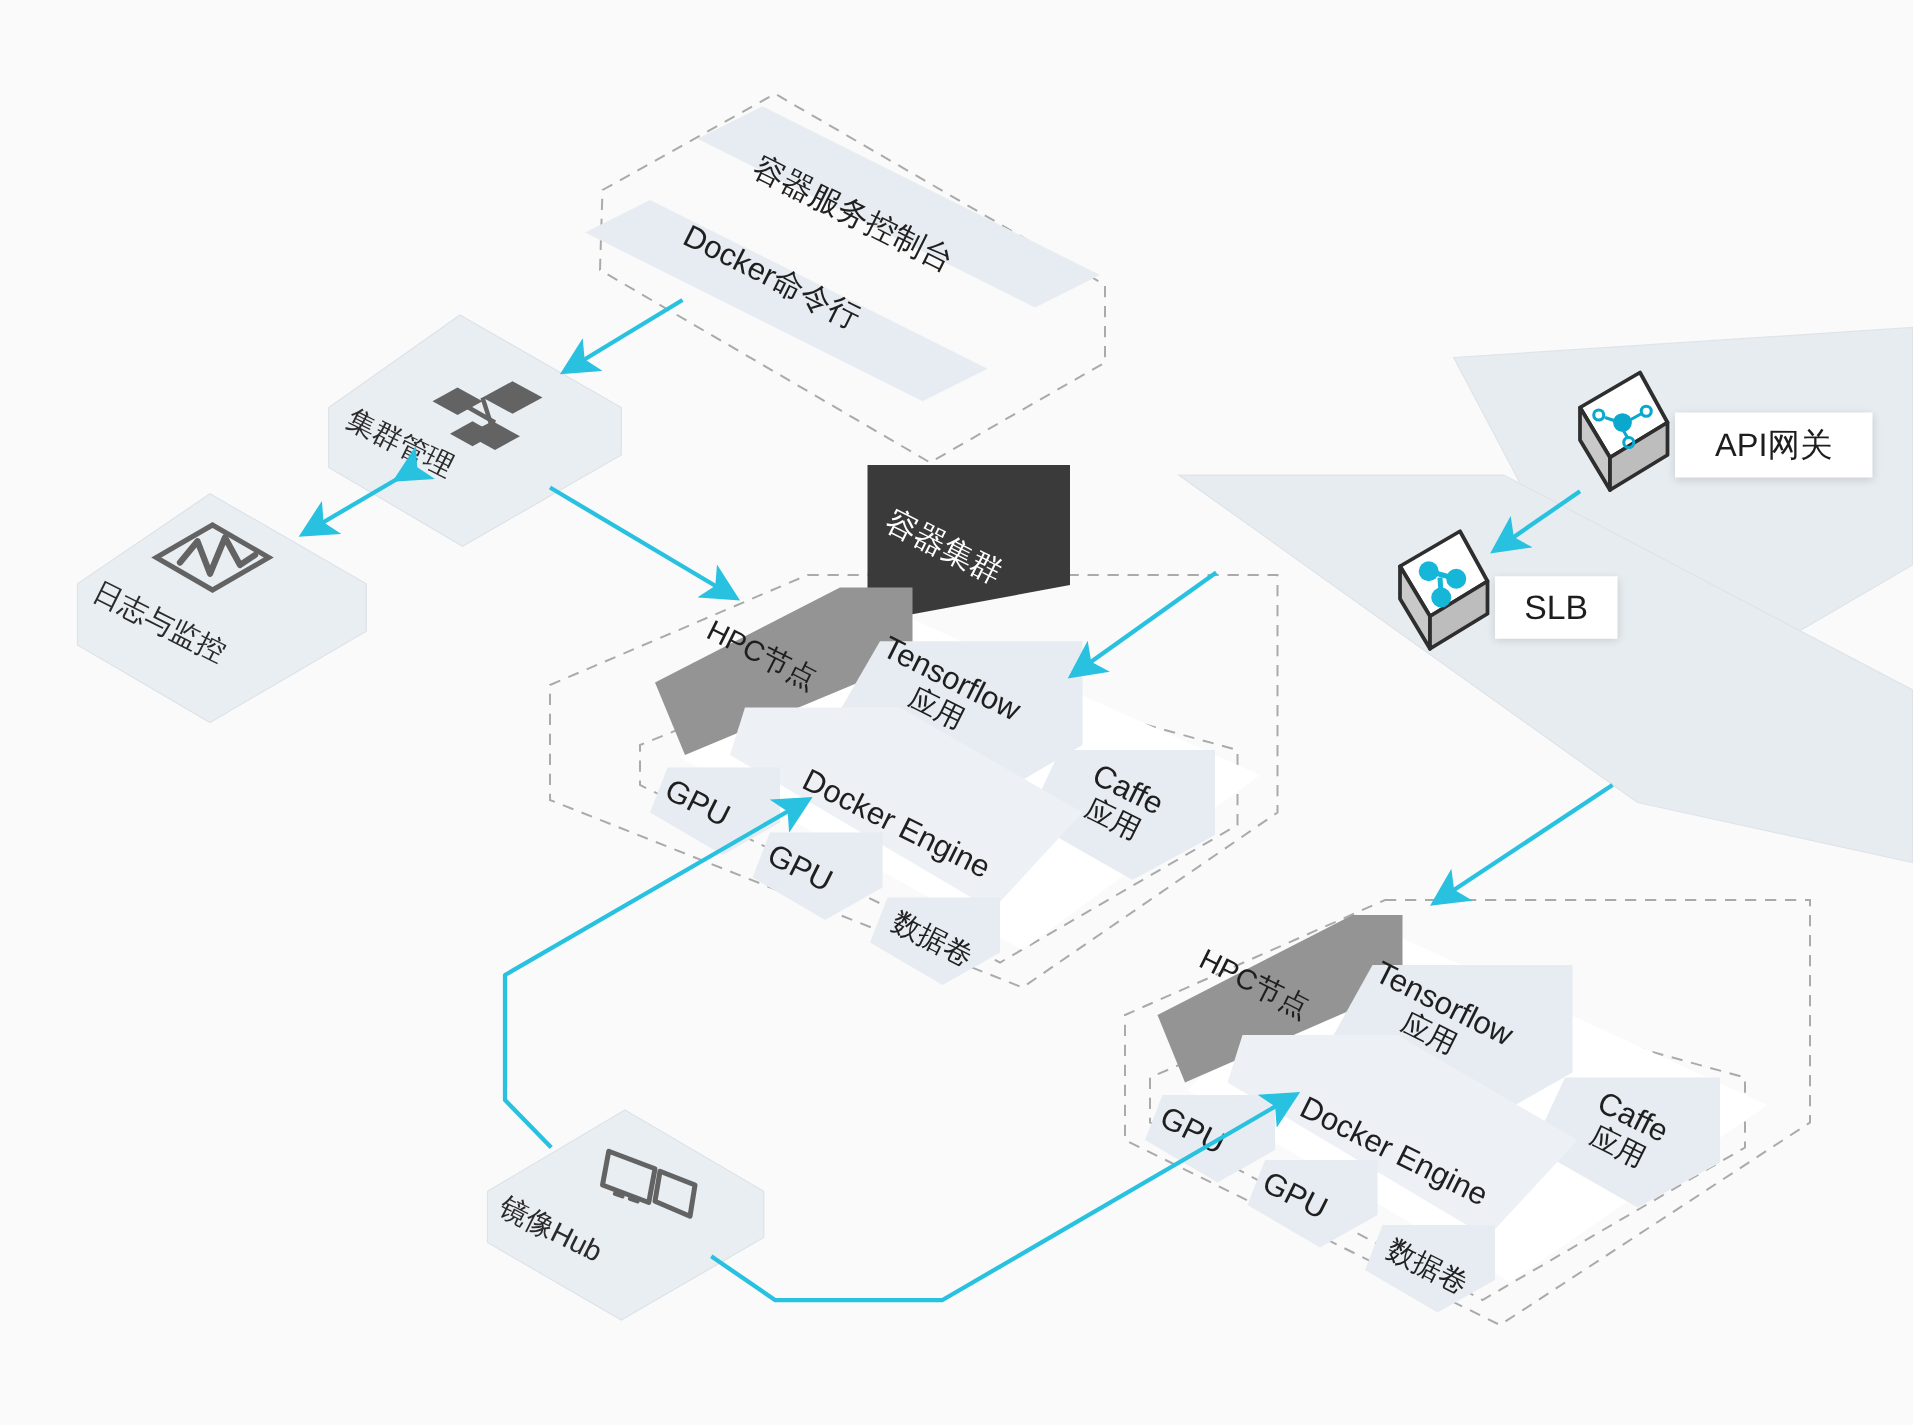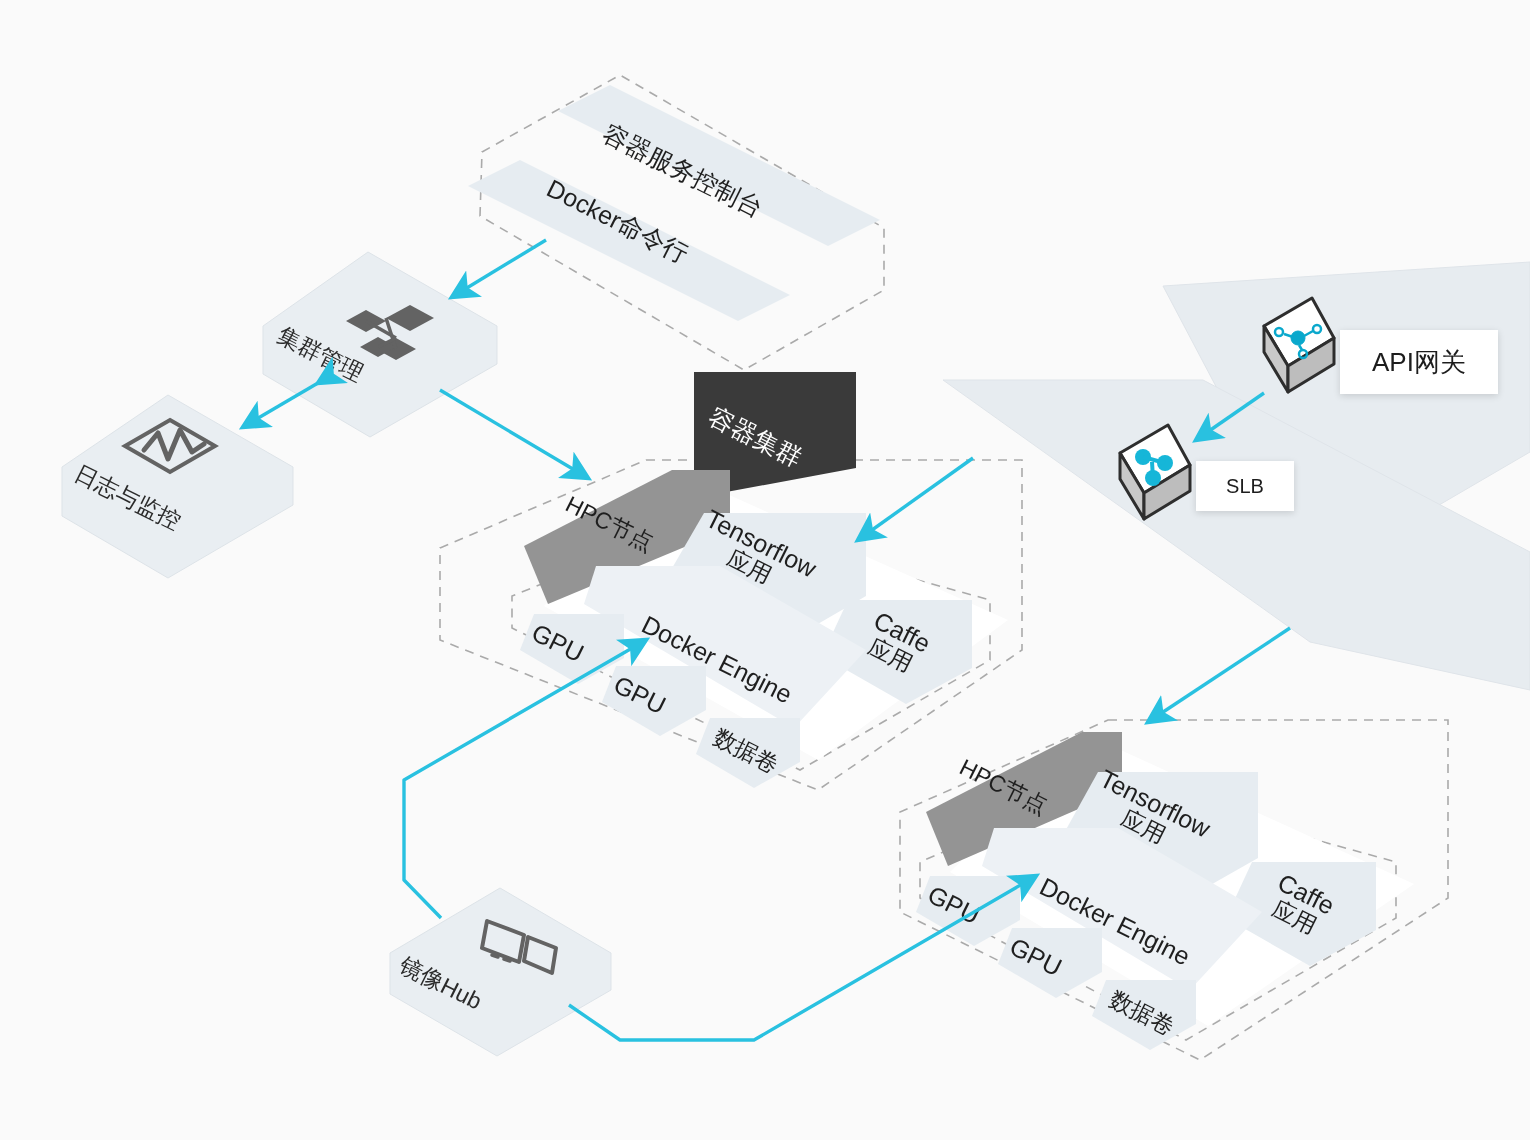--- a/index.html
+++ b/index.html
@@ -223,37 +223,37 @@
     <g fill="#0aa8cc" stroke="#0aa8cc">
       <circle cx="1298" cy="338" r="7"></circle>
       <circle cx="1279" cy="332" r="4" fill="none" stroke-width="2.5"></circle>
       <circle cx="1317" cy="329" r="4" fill="none" stroke-width="2.5"></circle>
       <circle cx="1303" cy="354" r="4" fill="none" stroke-width="2.5"></circle>
       <line x1="1284" y1="334" x2="1293" y2="337" stroke-width="2.5"></line>
       <line x1="1304" y1="336" x2="1313" y2="331" stroke-width="2.5"></line>
       <line x1="1299" y1="345" x2="1302" y2="350" stroke-width="2.5"></line>
     </g>
   </svg>
-  <div class="labelcard" style="left:1340px;top:330px;width:158px;height:64px;font-size:26px;">
+  <div class="labelcard" style="left:1340px;top:330px;width:158px;height:52px;font-size:26px;">
     <span class="nosel">API网关</span>
   </div>
 
   <svg width="1530" height="1140">
     <polygon points="1120,453 1168,425 1190,465 1144,493" fill="#ffffff" stroke="#2e2e2e" stroke-width="3" stroke-linejoin="round"></polygon>
     <polygon points="1120,453 1144,493 1144,519 1120,479" fill="#c9c9c9" stroke="#2e2e2e" stroke-width="3" stroke-linejoin="round"></polygon>
     <polygon points="1144,493 1190,465 1190,491 1144,519" fill="#bdbdbd" stroke="#2e2e2e" stroke-width="3" stroke-linejoin="round"></polygon>
     <g fill="#16b6d8">
       <circle cx="1143" cy="457" r="8"></circle>
       <circle cx="1165" cy="463" r="8"></circle>
       <circle cx="1153" cy="478" r="8"></circle>
       <line x1="1143" y1="457" x2="1165" y2="463" stroke="#16b6d8" stroke-width="4"></line>
       <line x1="1152" y1="462" x2="1153" y2="478" stroke="#16b6d8" stroke-width="4"></line>
     </g>
   </svg>
-  <div class="labelcard" style="left:1196px;top:461px;width:98px;height:50px;font-size:20px;">
+  <div class="labelcard" style="left:1196px;top:461px;width:98px;height:50px;font-size:27px;">
     <span class="nosel">SLB</span>
   </div>
 
   <svg width="1530" height="1140">
     <defs>
       <marker id="ah" markerWidth="9" markerHeight="9" refX="7.6" refY="4.5" orient="auto">
         <path d="M0,0 L9,4.5 L0,9 L2.2,4.5 Z" fill="#29c1e0"></path>
       </marker>
       <marker id="ah2" markerWidth="9" markerHeight="9" refX="7.6" refY="4.5" orient="auto">
         <path d="M0,0 L9,4.5 L0,9 L2.2,4.5 Z" fill="#29c1e0"></path>

